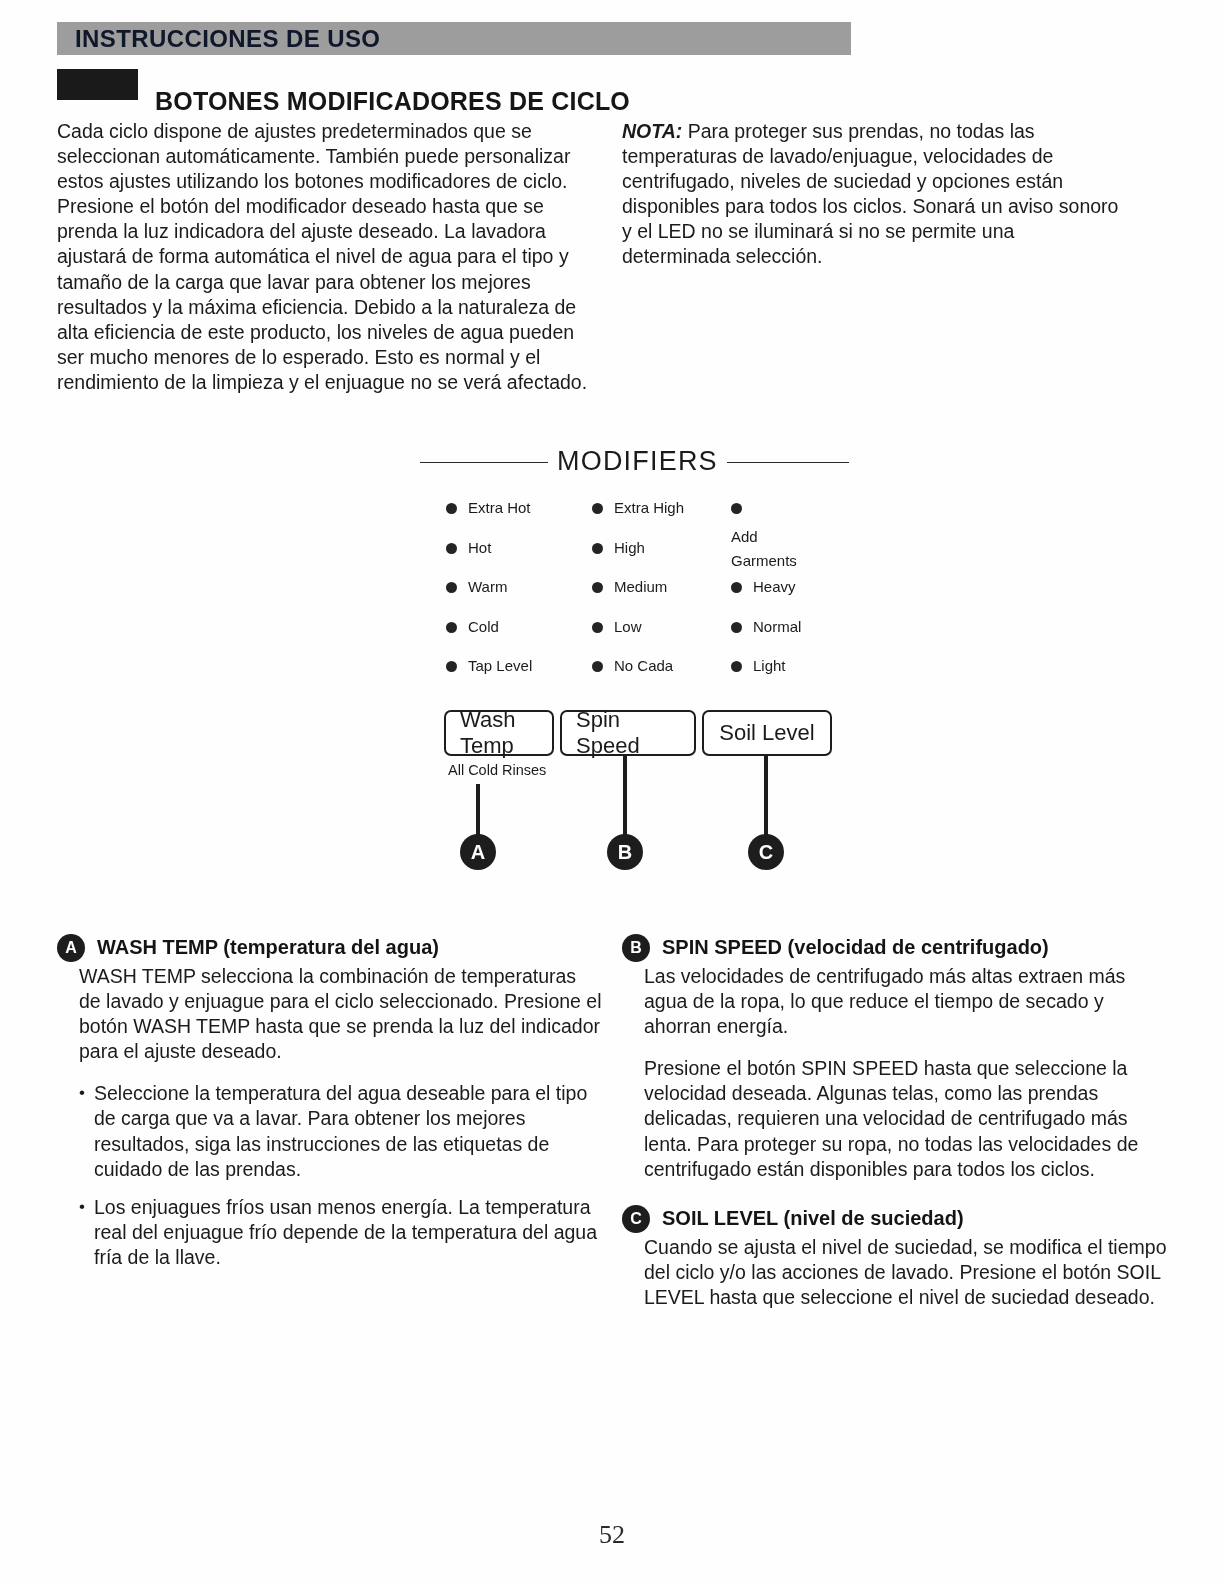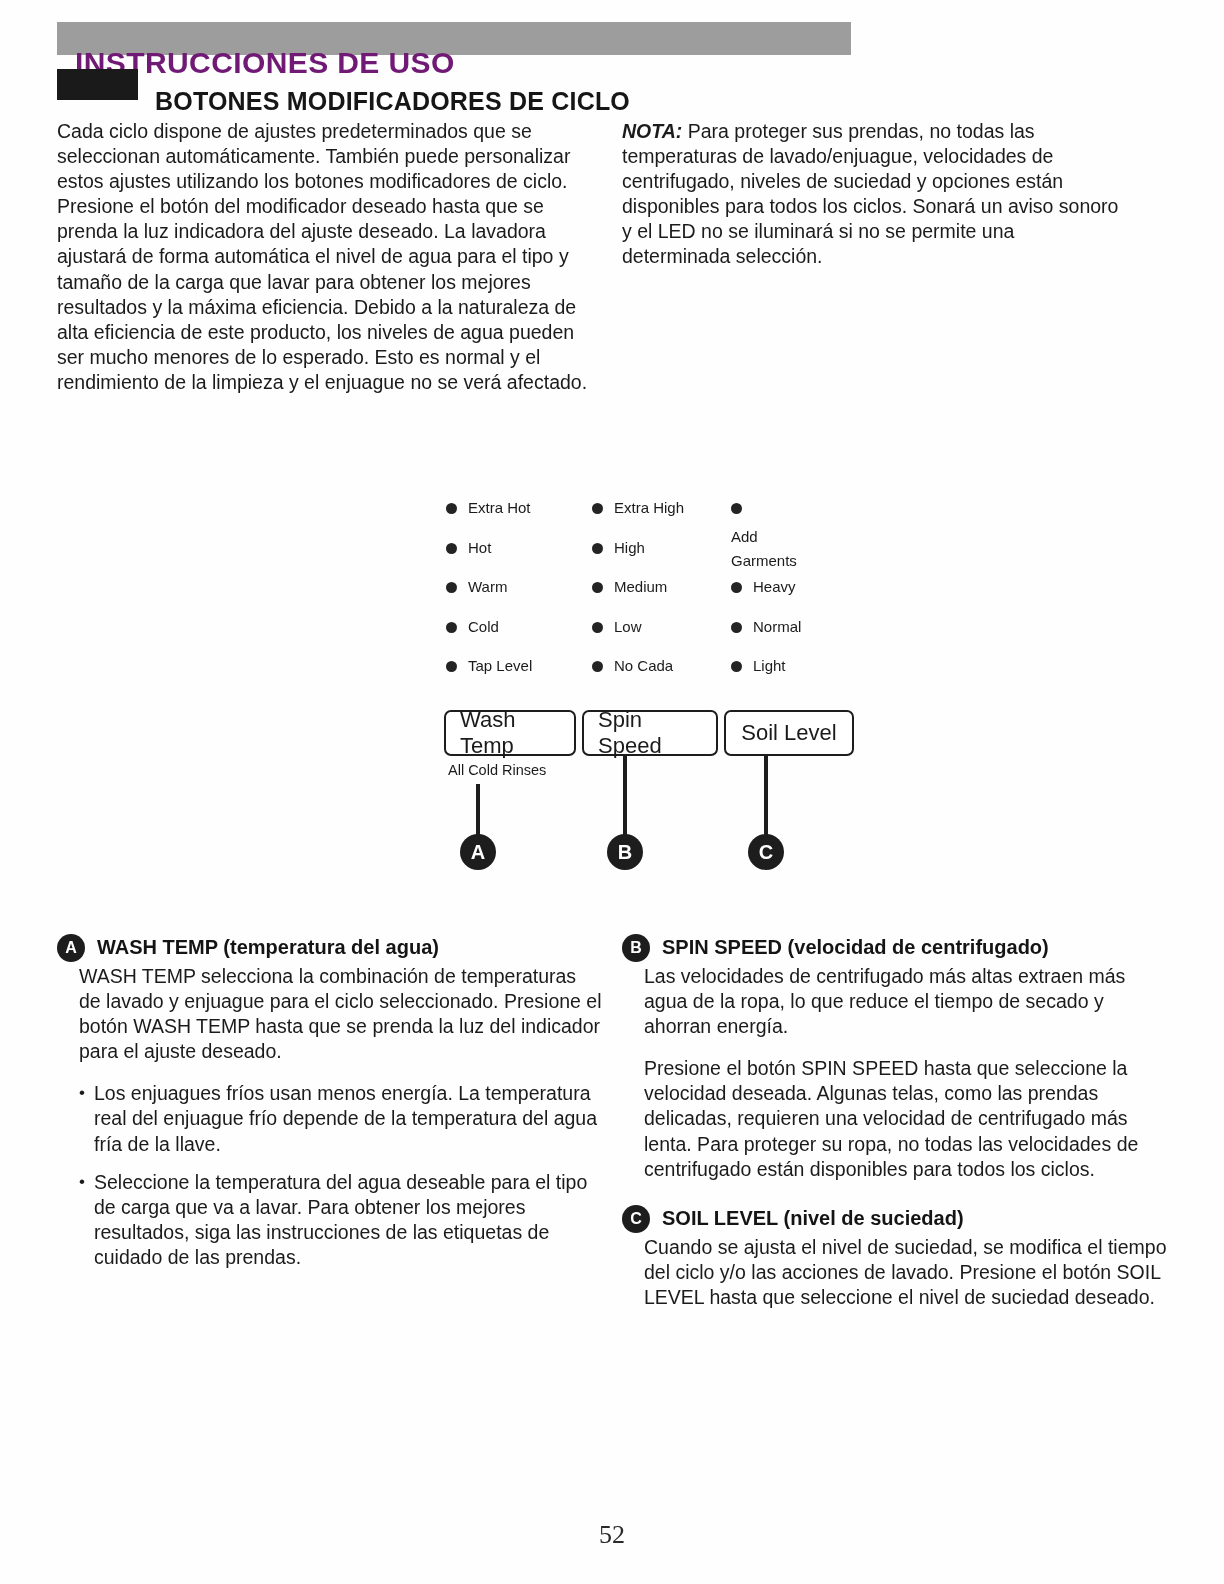--- a/index.html
+++ b/index.html
@@ -29,27 +29,26 @@
     top: 22px;
     width: 794px;
     height: 33px;
     background: #9d9d9d;
   }
   .header-bar-label {
     position: absolute;
     left: 18px;
     top: 50%;
     transform: translateY(-50%);
-    color: #701a75;
-    font-size: 30px;
+    color: #0f172a;
+    font-size: 24px;
     font-weight: bold;
     letter-spacing: 0.4px;
     font-family: "Liberation Sans", sans-serif;
     white-space: nowrap;
-    margin-top: 24px;
   }
 
   .section-swatch {
     position: absolute;
     left: 57px;
     top: 69px;
     width: 81px;
     height: 31px;
     background: #1a1a1a;
   }
@@ -158,21 +157,21 @@
     height: 46px;
     display: flex;
     align-items: center;
     justify-content: center;
     padding: 0 14px;
     font-size: 22px;
     color: #1b1b1b;
     background: #ffffff;
     box-sizing: border-box;
   }
-  .btn-box.b1 { width: 132px; }
+  .btn-box.b1 { width: 110px; }
   .btn-box.b2 { width: 136px; }
   .btn-box.b3 { width: 130px; }
 
   .rinse-note {
     position: absolute;
     left: 28px;
     top: 318px;
     font-size: 14.5px;
     color: #1b1b1b;
     white-space: nowrap;
@@ -292,20 +291,25 @@
   <div class="col col-left">
     <p>Cada ciclo dispone de ajustes predeterminados que se seleccionan automáticamente. También puede personalizar estos ajustes utilizando los botones modificadores de ciclo. Presione el botón del modificador deseado hasta que se prenda la luz indicadora del ajuste deseado. La lavadora ajustará de forma automática el nivel de agua para el tipo y tamaño de la carga que lavar para obtener los mejores resultados y la máxima eficiencia. Debido a la naturaleza de alta eficiencia de este producto, los niveles de agua pueden ser mucho menores de lo esperado. Esto es normal y el rendimiento de la limpieza y el enjuague no se verá afectado.</p>
   </div>
 
   <div class="col col-right">
     <p><span class="nota-label">NOTA:</span><span> Para proteger sus prendas, no todas las temperaturas de lavado/enjuague, velocidades de centrifugado, niveles de suciedad y opciones están disponibles para todos los ciclos. Sonará un aviso sonoro y el LED no se iluminará si no se permite una determinada selección.</span></p>
   </div>
 
   <div class="diagram">
 
+    <div class="modifiers-head">
+      <span class="rule left"></span>
+      <span class="modifiers-title">MODIFIERS</span>
+      <span class="rule right"></span>
+    </div>
 
     <div class="mod-cols">
 
       <div class="mod-col c1">
         <div class="mod-item">
           <span class="mod-dot"></span>
           <span class="mod-label">Extra Hot</span>
         </div>
         <div class="mod-item">
           <span class="mod-dot"></span>
@@ -389,22 +393,22 @@
   </div>
 
   <div class="bottom-left">
     <div class="sec-head">
       <span class="sec-badge">A</span>
       <span class="sec-title">WASH TEMP (temperatura del agua)</span>
     </div>
     <div class="sec-body">
       <p>WASH TEMP selecciona la combinación de temperaturas de lavado y enjuague para el ciclo seleccionado. Presione el botón WASH TEMP hasta que se prenda la luz del indicador para el ajuste deseado.</p>
       <ul class="bullets">
+        <li>Seleccione la temperatura del agua deseable para el tipo de carga que va a lavar. Para obtener los mejores resultados, siga las instrucciones de las etiquetas de cuidado de las prendas.</li>
         <li>Los enjuagues fríos usan menos energía. La temperatura real del enjuague frío depende de la temperatura del agua fría de la llave.</li>
-        <li>Seleccione la temperatura del agua deseable para el tipo de carga que va a lavar. Para obtener los mejores resultados, siga las instrucciones de las etiquetas de cuidado de las prendas.</li>
       </ul>
     </div>
   </div>
 
   <div class="bottom-right">
     <div class="sec-head">
       <span class="sec-badge">B</span>
       <span class="sec-title">SPIN SPEED (velocidad de centrifugado)</span>
     </div>
     <div class="sec-body">

